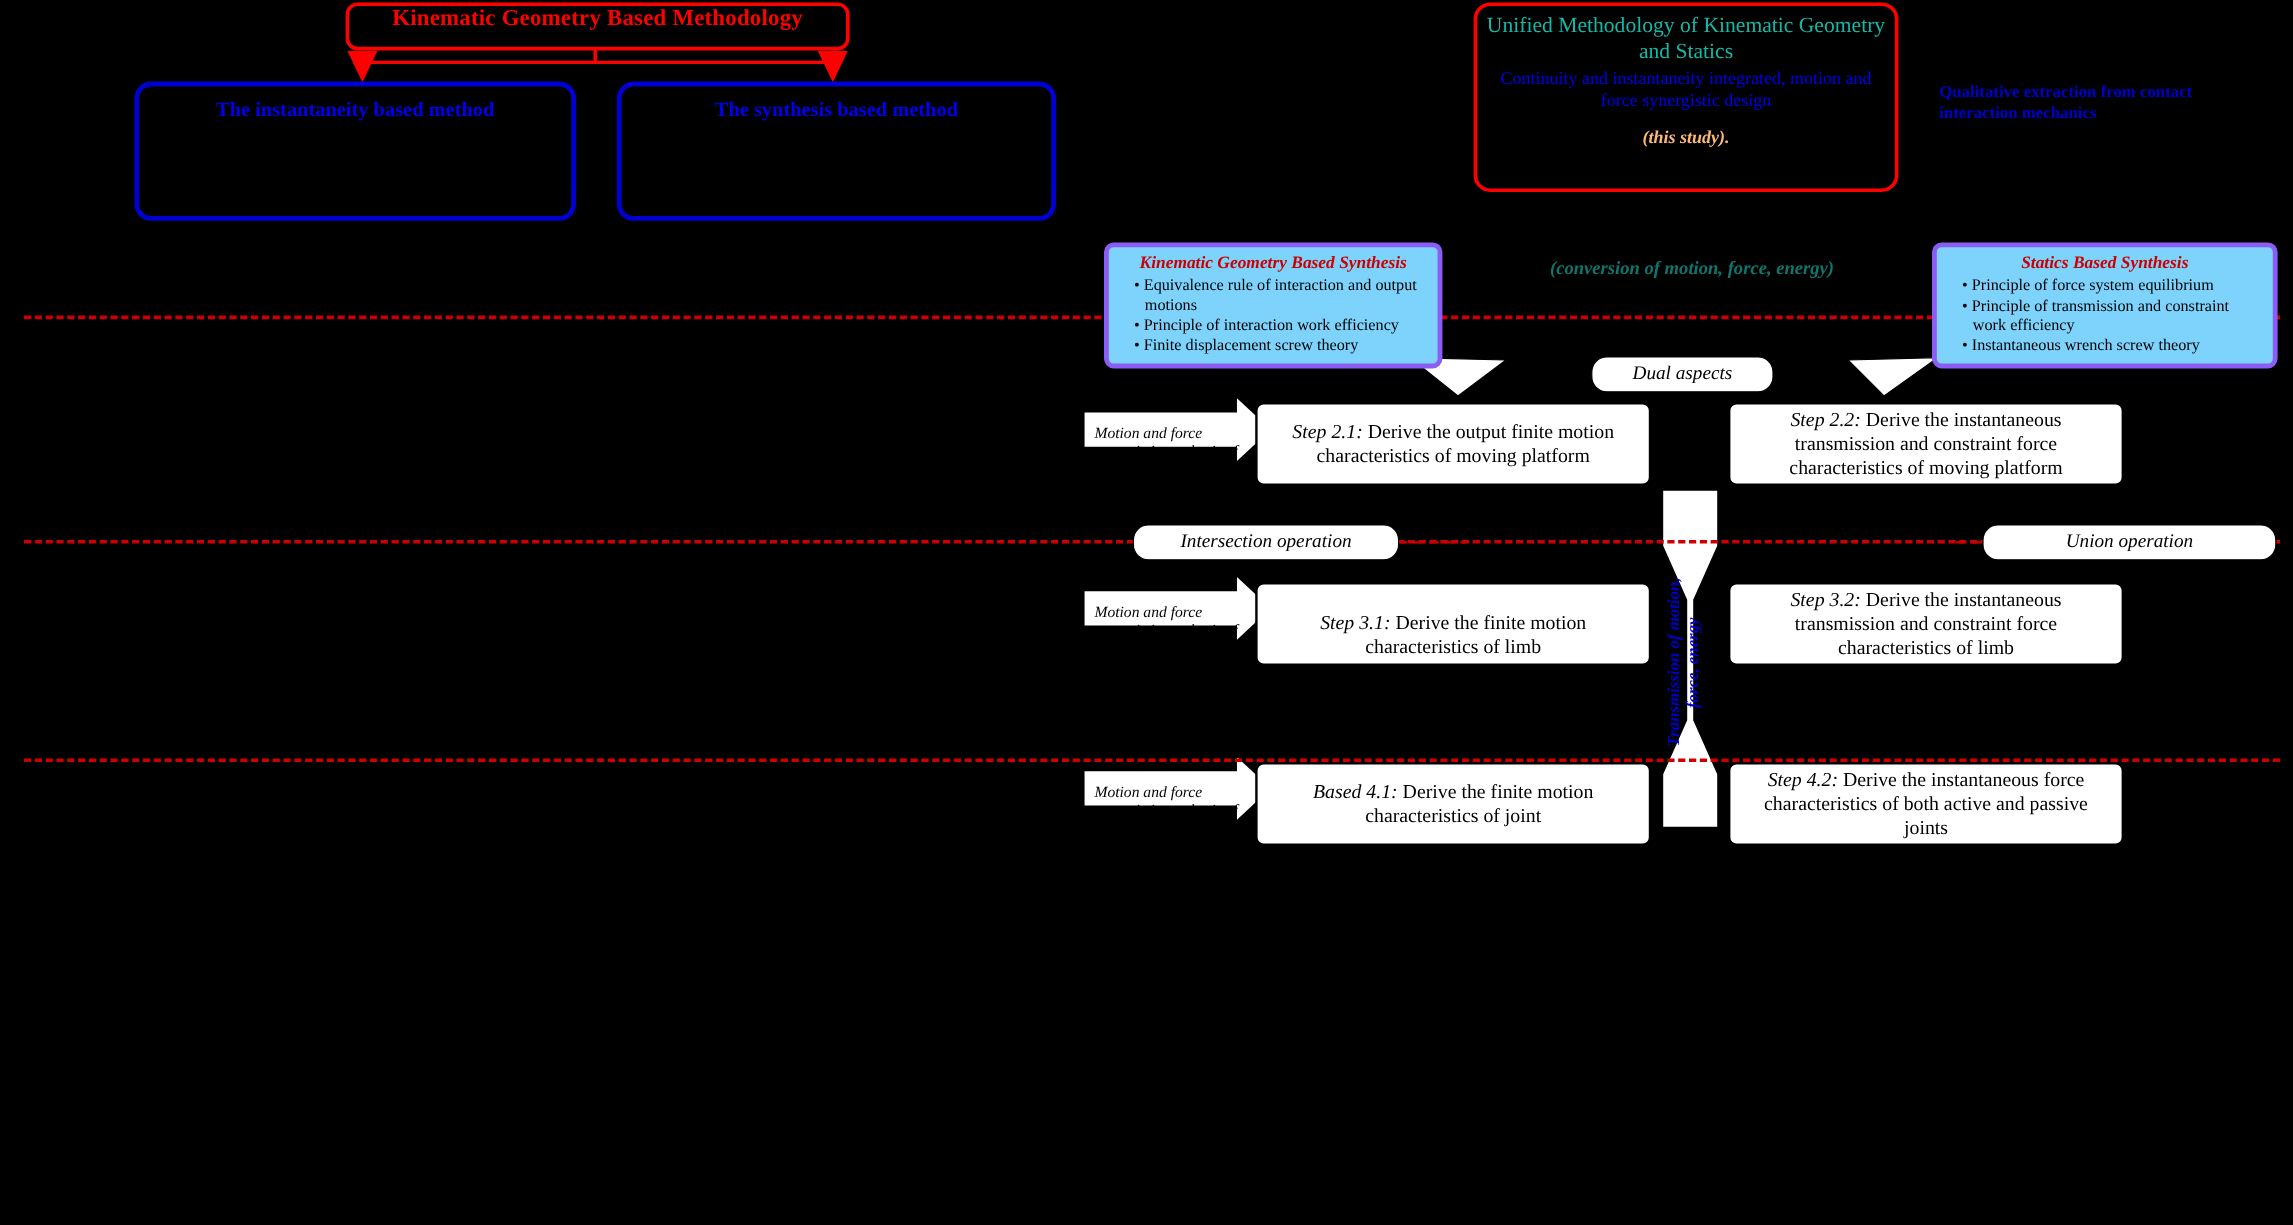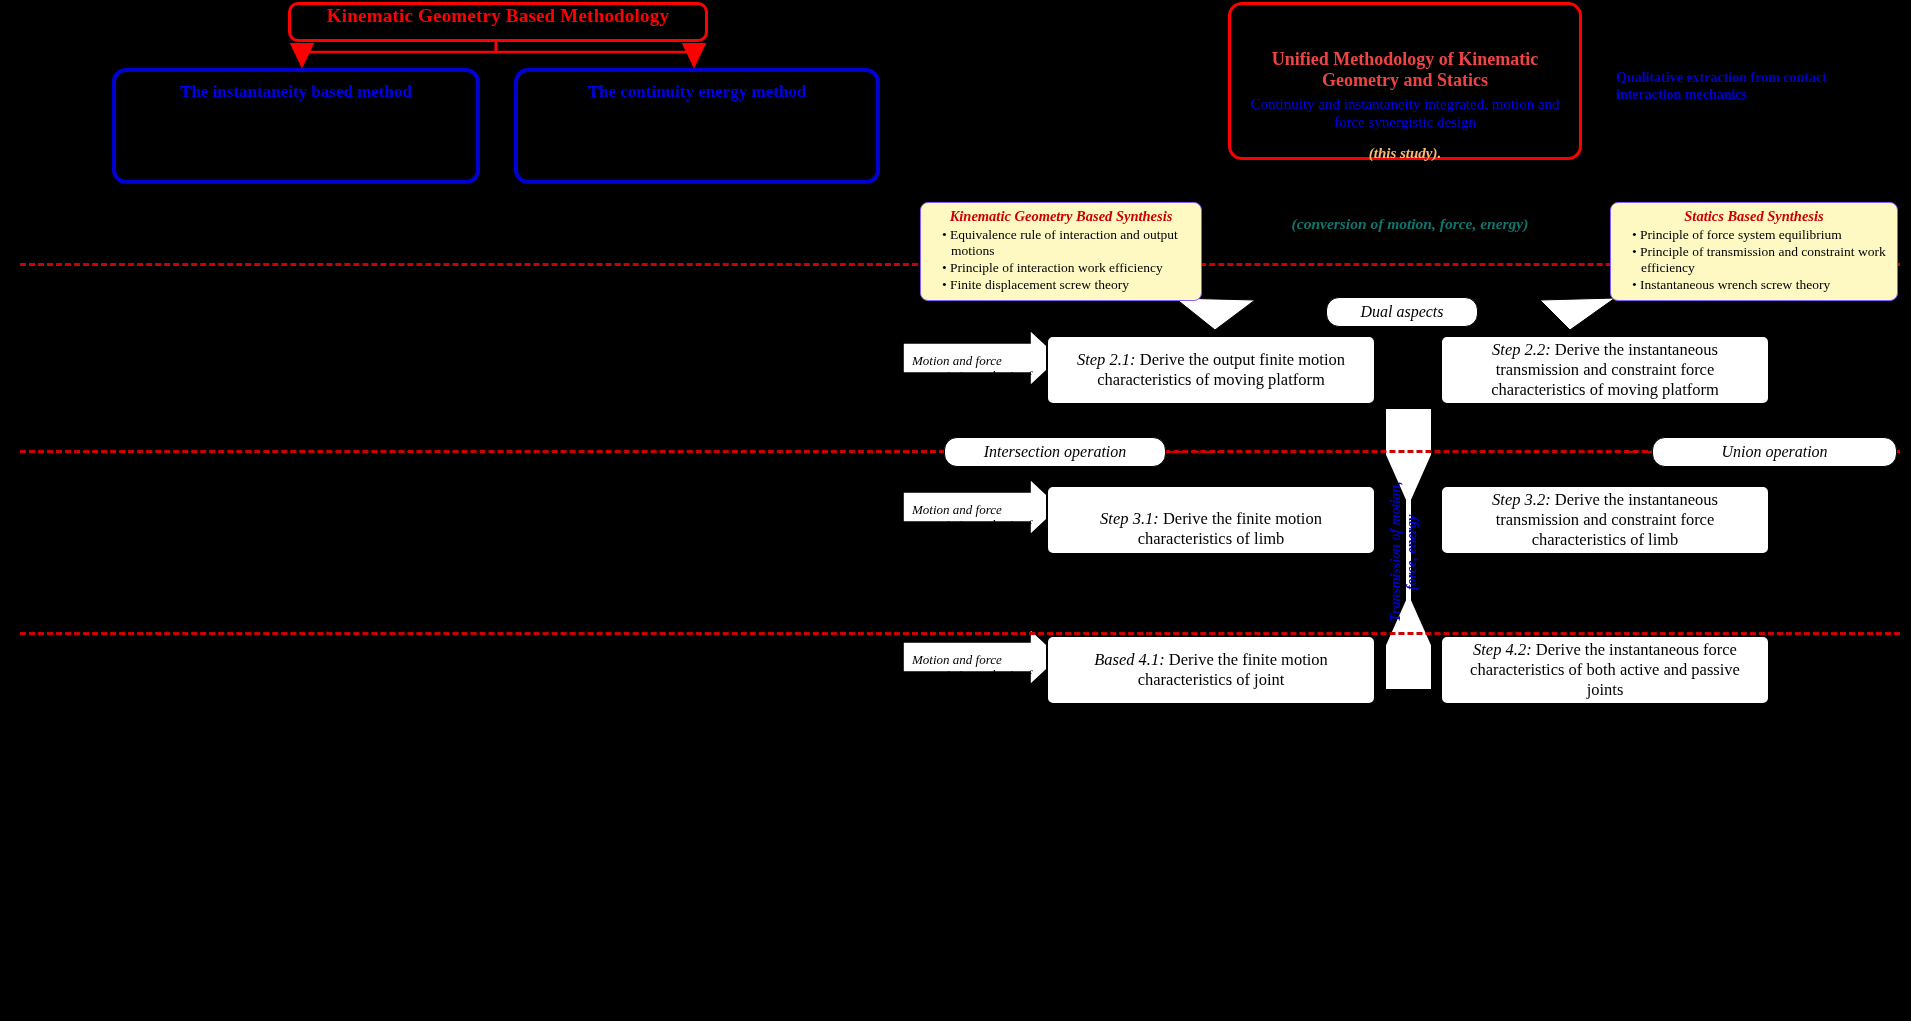--- a/index.html
+++ b/index.html
@@ -42,25 +42,24 @@
     padding-top: 10px;
   }
   .unified-box {
     border: 3px solid #ff0000;
     border-radius: 14px;
     background: #000;
     text-align: center;
     padding: 6px 8px 8px 8px;
   }
   .unified-title {
-    color: #ef4444;
-    font-weight: bold;
+    color: #14b8a6;
+    font-weight: normal;
     font-size: 18px;
     line-height: 1.15;
-    margin-top: 38px;
   }
   .unified-sub {
     color: #0000ee;
     font-weight: normal;
     font-size: 15px;
     line-height: 1.15;
     margin-top: 6px;
   }
   .unified-study {
     color: #fdba74;
@@ -77,22 +76,22 @@
   }
 
   
   .dashdot {
     height: 0;
     border-top: 3px dashed #cc0000;
   }
 
   
   .callout {
-    background: #fef9c3;
-    border: 1px solid #8b5cf6;
+    background: #7dd3fc;
+    border: 4px solid #8b5cf6;
     border-radius: 8px;
     padding: 5px 8px 6px 8px;
     color: #000;
     font-size: 13.5px;
     line-height: 1.18;
   }
   .callout .hd {
     color: #cc0000;
     font-weight: bold;
     font-style: italic;
@@ -208,21 +207,21 @@
   </svg>
 
   <div class="abs red-title-box" style="left:288px; top:2px; width:420px; height:40px;">
     <span>Kinematic Geometry Based Methodology</span>
   </div>
 
   <div class="abs blue-box" style="left:112px; top:68px; width:368px; height:116px;">
     <span>The instantaneity based method</span>
   </div>
   <div class="abs blue-box" style="left:514px; top:68px; width:366px; height:116px;">
-    <span>The continuity energy method</span>
+    <span>The synthesis based method</span>
   </div>
 
   <div class="abs unified-box" style="left:1228px; top:2px; width:354px; height:158px;">
     <div class="unified-title">Unified Methodology of Kinematic Geometry and Statics</div>
     <div class="unified-sub">Continuity and instantaneity integrated, motion and force synergistic design</div>
     <div class="unified-study">(this study).</div>
   </div>
 
   <div class="abs qual-note" style="left:1616px; top:70px; width:270px;">Qualitative extraction from contact interaction mechanics</div>
 

